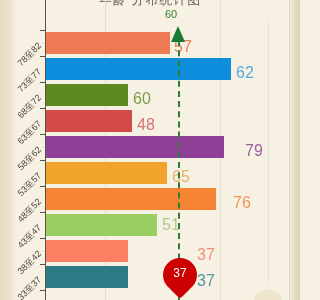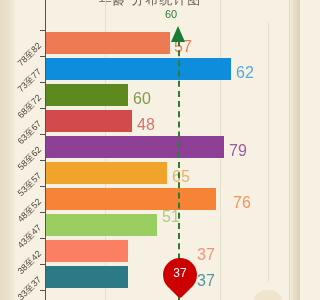--- a/index.html
+++ b/index.html
@@ -107,30 +107,30 @@
   <div class="bar" style="top:58px;height:22px;width:185px;background:#0d8ddb;"></div>
   <div class="bar-value" style="left:236px;top:64px;color:#59a8dd;">62</div>
 
   <div class="bar" style="top:84px;height:22px;width:82px;background:#5c8a1e;"></div>
   <div class="bar-value" style="left:133px;top:90px;color:#7f9b4a;">60</div>
 
   <div class="bar" style="top:110px;height:22px;width:86px;background:#d24a49;"></div>
   <div class="bar-value" style="left:137px;top:116px;color:#d2756f;">48</div>
 
   <div class="bar" style="top:136px;height:22px;width:178px;background:#8e3f96;"></div>
-  <div class="bar-value" style="left:229px;top:142px;color:#9b5fa0;">79</div>
+  <div class="bar-value" style="left:245px;top:142px;color:#9b5fa0;">79</div>
 
   <div class="bar" style="top:162px;height:22px;width:121px;background:#f0a42c;"></div>
   <div class="bar-value" style="left:172px;top:168px;color:#e0b46a;">65</div>
 
   <div class="bar" style="top:188px;height:22px;width:170px;background:#f78434;"></div>
   <div class="bar-value" style="left:221px;top:194px;color:#f0965a;margin-left:12px;">76</div>
 
   <div class="bar" style="top:214px;height:22px;width:111px;background:#9bce61;"></div>
-  <div class="bar-value" style="left:162px;top:208px;color:#aecb84;">51</div>
+  <div class="bar-value" style="left:162px;top:216px;color:#aecb84;">51</div>
 
   <div class="bar" style="top:240px;height:22px;width:82px;background:#fa7f63;"></div>
   <div class="bar-value" style="left:197px;top:246px;color:#f29178;">37</div>
 
   <div class="bar" style="top:266px;height:22px;width:82px;background:#2b7a86;"></div>
   <div class="bar-value" style="left:197px;top:272px;color:#4f97a1;">37</div>
 
   <div class="refline"></div>
   <div class="refarrow"></div>
   <div class="reflabel">60</div>

